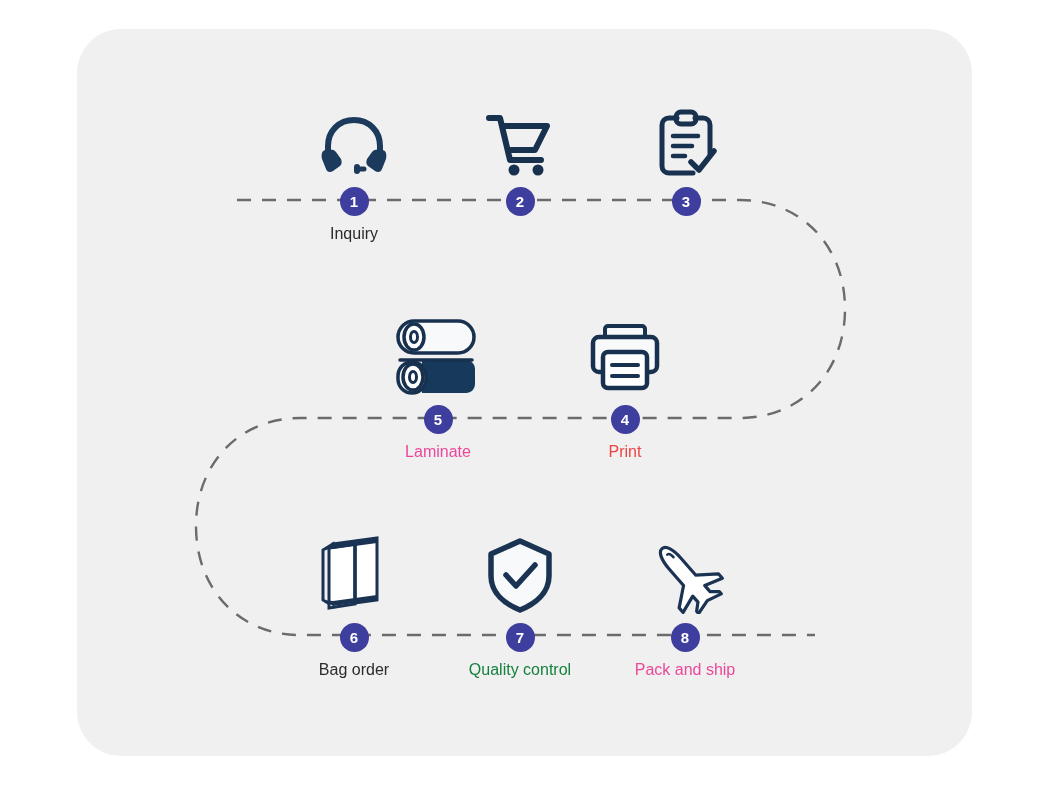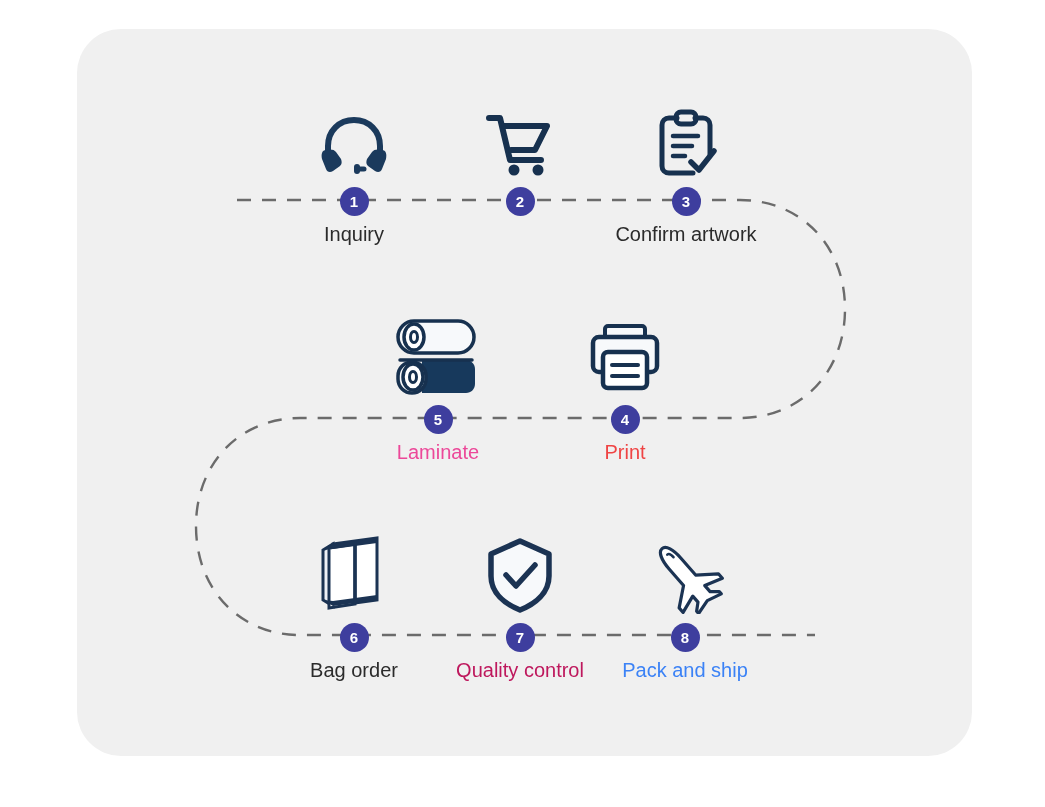--- a/index.html
+++ b/index.html
@@ -66,21 +66,21 @@
     font-size: 15px;
     line-height: 29px;
     font-weight: 700;
     margin: 9px auto 0 auto;
     text-align: center;
     letter-spacing: 0;
   }
 
   .step-label {
     margin-top: 8px;
-    font-size: 20px;
+    font-size: 16px;
     color: #2b2b2b;
     white-space: nowrap;
     line-height: 20px;
   }
 </style>
 </head>
 <body>
 
 <div id="stage" style="background: rgb(255, 255, 255);">
 
@@ -129,21 +129,20 @@
         <path d="M25 10 H17 C13 10 10 13 10 17 V58 C10 62 13 65 17 65 H41" stroke="#17314f" stroke-width="5" fill="none" stroke-linecap="round" stroke-linejoin="round"></path>
         <path d="M43 10 H51 C55 10 58 13 58 17 V46" stroke="#17314f" stroke-width="5" fill="none" stroke-linecap="round" stroke-linejoin="round"></path>
         <rect x="24" y="4" width="20" height="12" rx="5" stroke="#17314f" stroke-width="5" fill="none"></rect>
         <path d="M21 28 H46" stroke="#17314f" stroke-width="4.5" stroke-linecap="round"></path>
         <path d="M21 38 H40" stroke="#17314f" stroke-width="4.5" stroke-linecap="round"></path>
         <path d="M21 48 H33" stroke="#17314f" stroke-width="4.5" stroke-linecap="round"></path>
         <path d="M39 54 L47 62 L62 43" stroke="#17314f" stroke-width="5.5" fill="none" stroke-linecap="round" stroke-linejoin="round"></path>
       </svg>
     </div>
     <div class="step-badge" style="background: rgb(62, 62, 158); color: rgb(255, 255, 255);">3</div>
-    <div class="step-label" style="color: rgb(43, 43, 43);">Confirm artwork</div>
   </div>
 
   <div class="step" style="left:438px; top:312px;">
     <div class="step-icon">
       <svg width="92" height="80" viewBox="0 0 92 80">
 
         <rect x="6" y="5" width="76" height="32" rx="16" fill="#f7f9fb" stroke="#17314f" stroke-width="3.5"></rect>
         <ellipse cx="22" cy="21" rx="10" ry="13" fill="#ffffff" stroke="#17314f" stroke-width="3.5"></ellipse>
         <ellipse cx="22" cy="21" rx="3.5" ry="5.5" fill="#ffffff" stroke="#17314f" stroke-width="3"></ellipse>
 
@@ -194,31 +193,31 @@
   </div>
 
   <div class="step" style="left:520px; top:530px;">
     <div class="step-icon">
       <svg width="70" height="78" viewBox="0 0 70 78">
         <path d="M35 5 L64 18 V40 C64 57 50 68 35 74 C20 68 6 57 6 40 V18 Z" fill="#f7f9fb" stroke="#1b3353" stroke-width="5.5" stroke-linejoin="round"></path>
         <path d="M21 39 L31 50 L50 29" stroke="#1b3353" stroke-width="5.5" fill="none" stroke-linecap="round" stroke-linejoin="round"></path>
       </svg>
     </div>
     <div class="step-badge" style="background: rgb(62, 62, 158); color: rgb(255, 255, 255);">7</div>
-    <div class="step-label" style="color: #be185d;">Quality control</div>
+    <div class="step-label" style="color: #15803d;">Quality control</div>
   </div>
 
   <div class="step" style="left:685px; top:530px;">
     <div class="step-icon">
       <svg width="84" height="78" viewBox="0 0 84 78">
         <g transform="rotate(-41 42 39)">
 
           <path d="M42 4 C47 4 50 12 50 24 L50 46 L68 60 L68 66 L50 60 L50 68 L57 74 L57 77 L42 73 L27 77 L27 74 L34 68 L34 60 L16 66 L16 60 L34 46 L34 24 C34 12 37 4 42 4 Z" fill="#ffffff" stroke="#1b3353" stroke-width="3.2" stroke-linejoin="round"></path>
 
           <path d="M42 12 C44 12 45 15 45 18" stroke="#1b3353" stroke-width="2.6" fill="none" stroke-linecap="round"></path>
         </g>
       </svg>
     </div>
     <div class="step-badge" style="background: rgb(62, 62, 158); color: rgb(255, 255, 255);">8</div>
-    <div class="step-label" style="color: #3b82f6;">Pack and ship</div>
+    <div class="step-label" style="color: #ec4899;">Pack and ship</div>
   </div>
 
 </div>
 
 </body></html>

